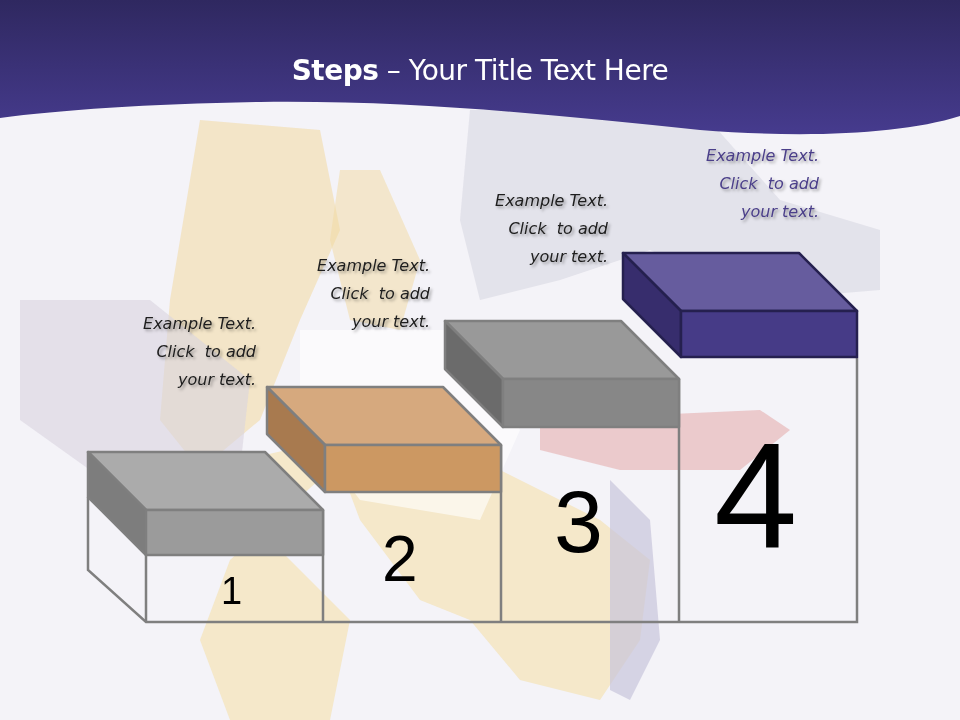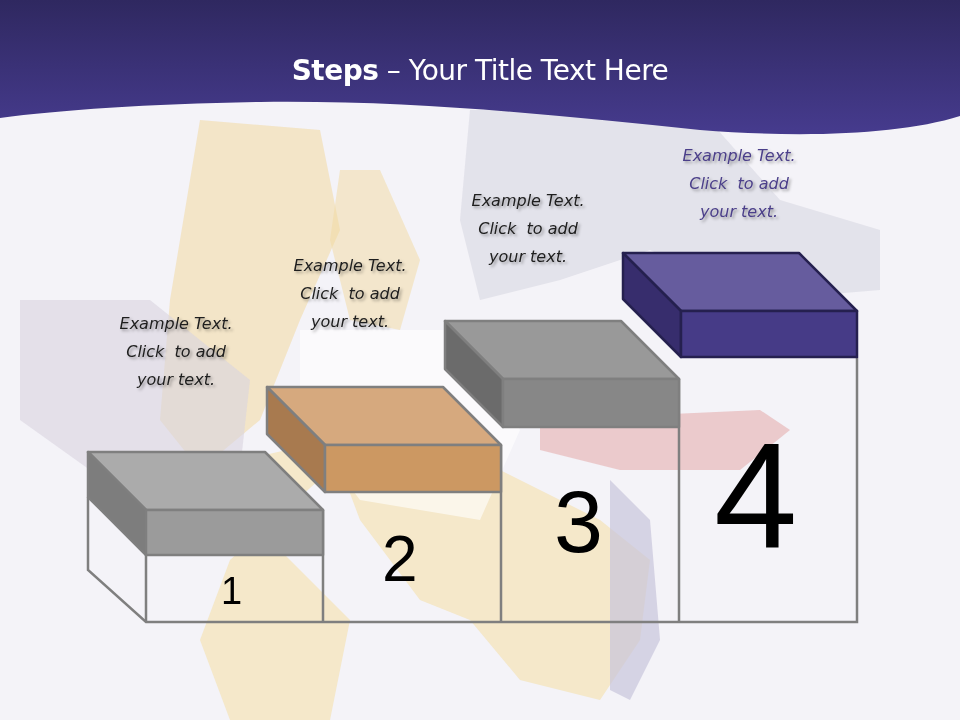--- a/index.html
+++ b/index.html
@@ -1,20 +1,20 @@
 <!DOCTYPE html>
 <html><head>
 <meta charset="utf-8">
 <style>
   html, body { margin:0; padding:0; }
   body { width:960px; height:720px; position:relative; overflow:hidden; background:#f4f3f8; font-family:"Liberation Sans", sans-serif; }
   .bg { position:absolute; inset:0; }
   .header-title { position:absolute; left:0; width:960px; top:54px; text-align:center; color:#ffffff; font-family:"DejaVu Sans", sans-serif; font-size:28px; letter-spacing:-0.5px; }
   .header-title b { font-weight:bold; }
-  .caption { position:absolute; width:160px; text-align:center; font-family:"DejaVu Sans", sans-serif; font-style:italic; font-size:16px; line-height:28px; color:#1e1e1e; text-shadow:2px 2px 3px rgba(0,0,0,0.35); }
+  .caption { position:absolute; width:160px; text-align:right; font-family:"DejaVu Sans", sans-serif; font-style:italic; font-size:16px; line-height:28px; color:#1e1e1e; text-shadow:2px 2px 3px rgba(0,0,0,0.35); }
   .caption.accent { color:#4b3f8a; }
   .diagram { position:absolute; left:0; top:0; }
   .num { position:absolute; font-family:"Liberation Sans", sans-serif; color:#000; line-height:1; }
 </style>
 </head>
 <body>
 
 <svg class="bg" width="960" height="720" viewBox="0 0 960 720">
   <defs>
     <linearGradient id="hdr" x1="0" y1="0" x2="0" y2="1">

